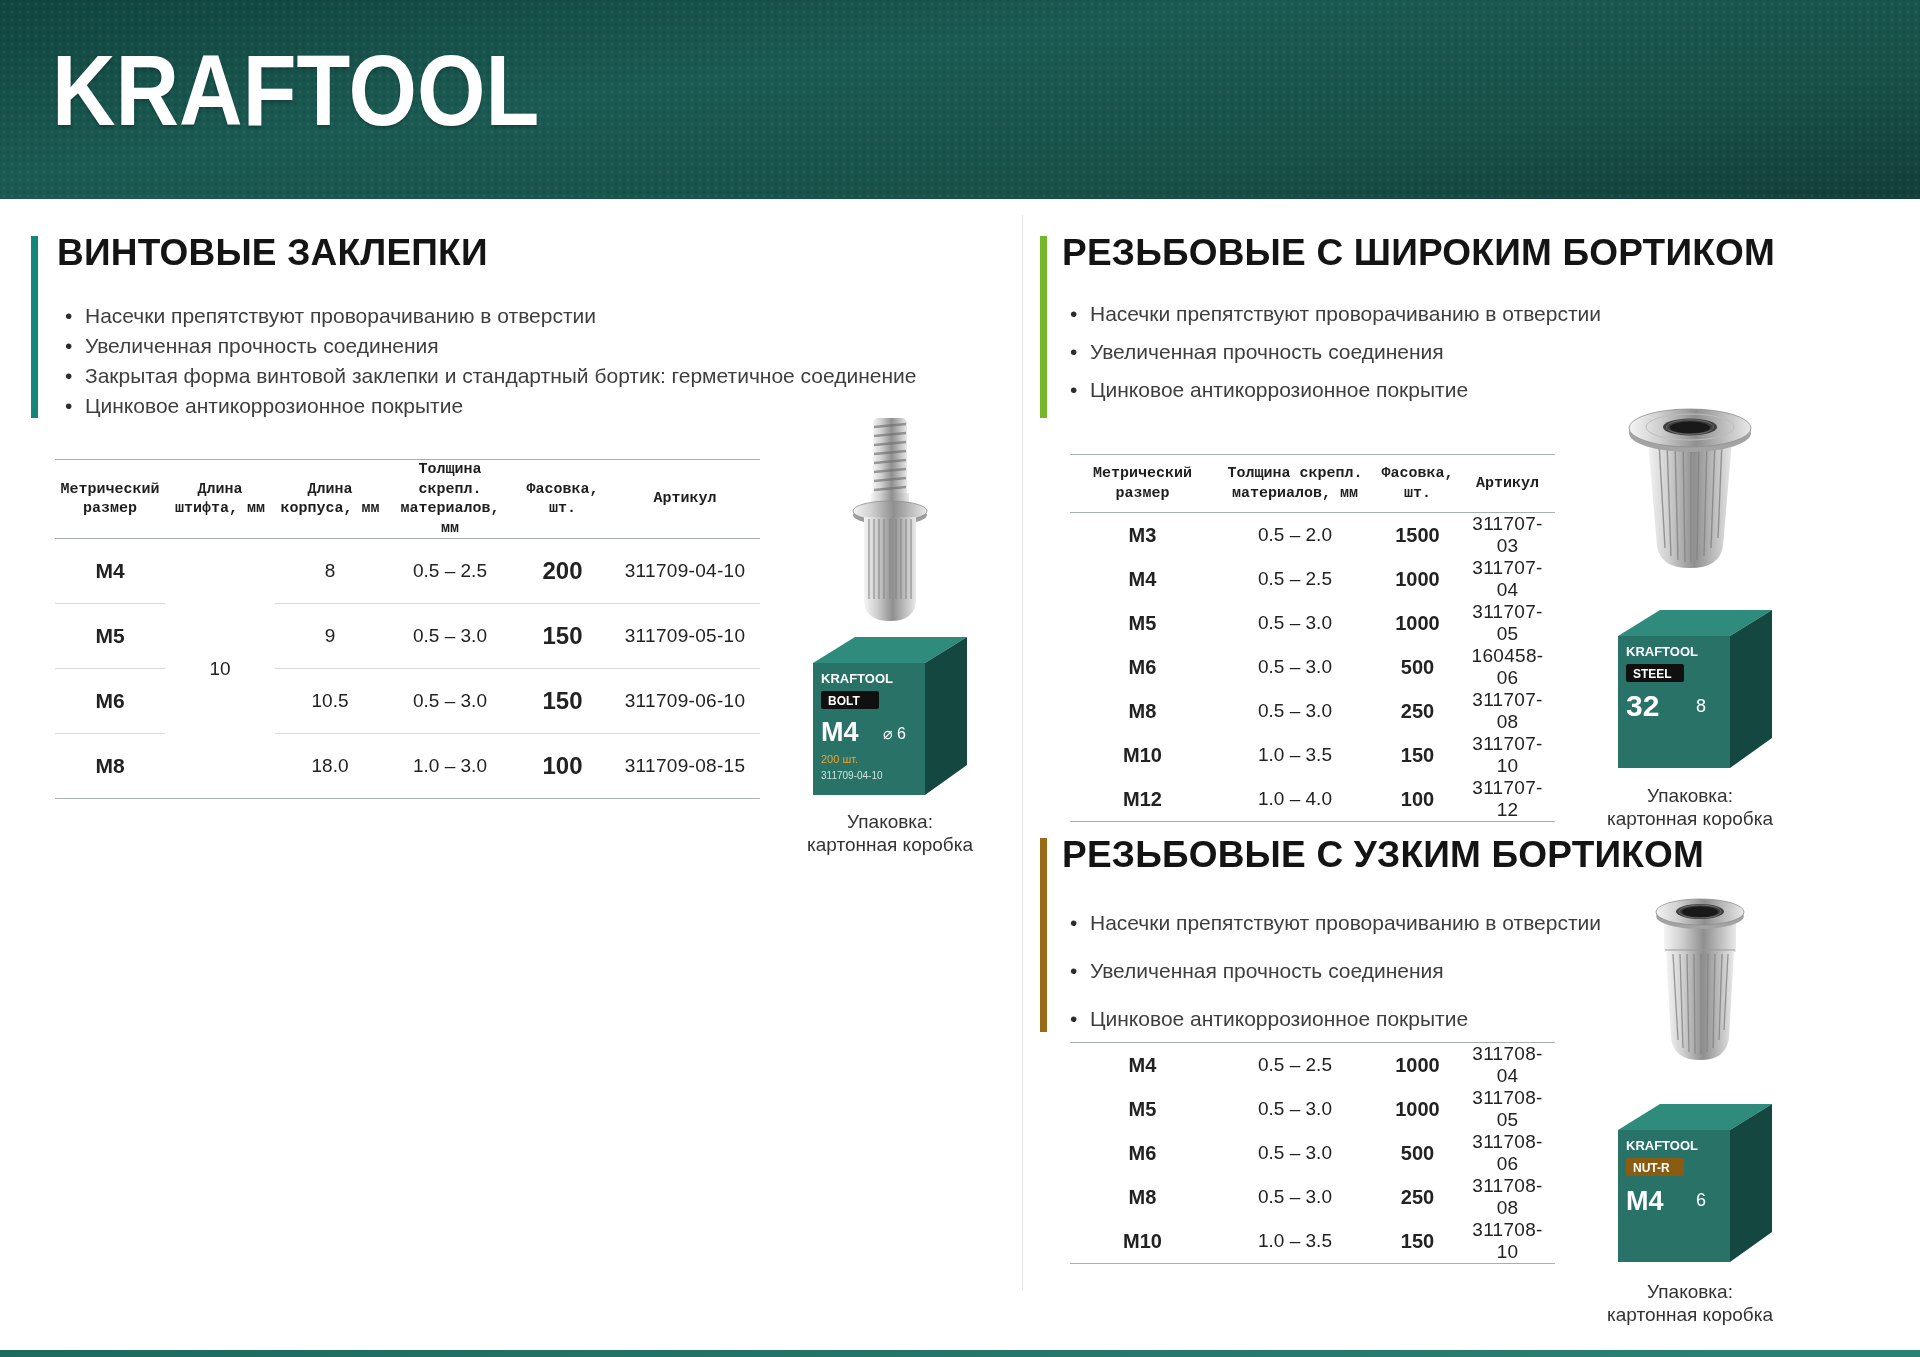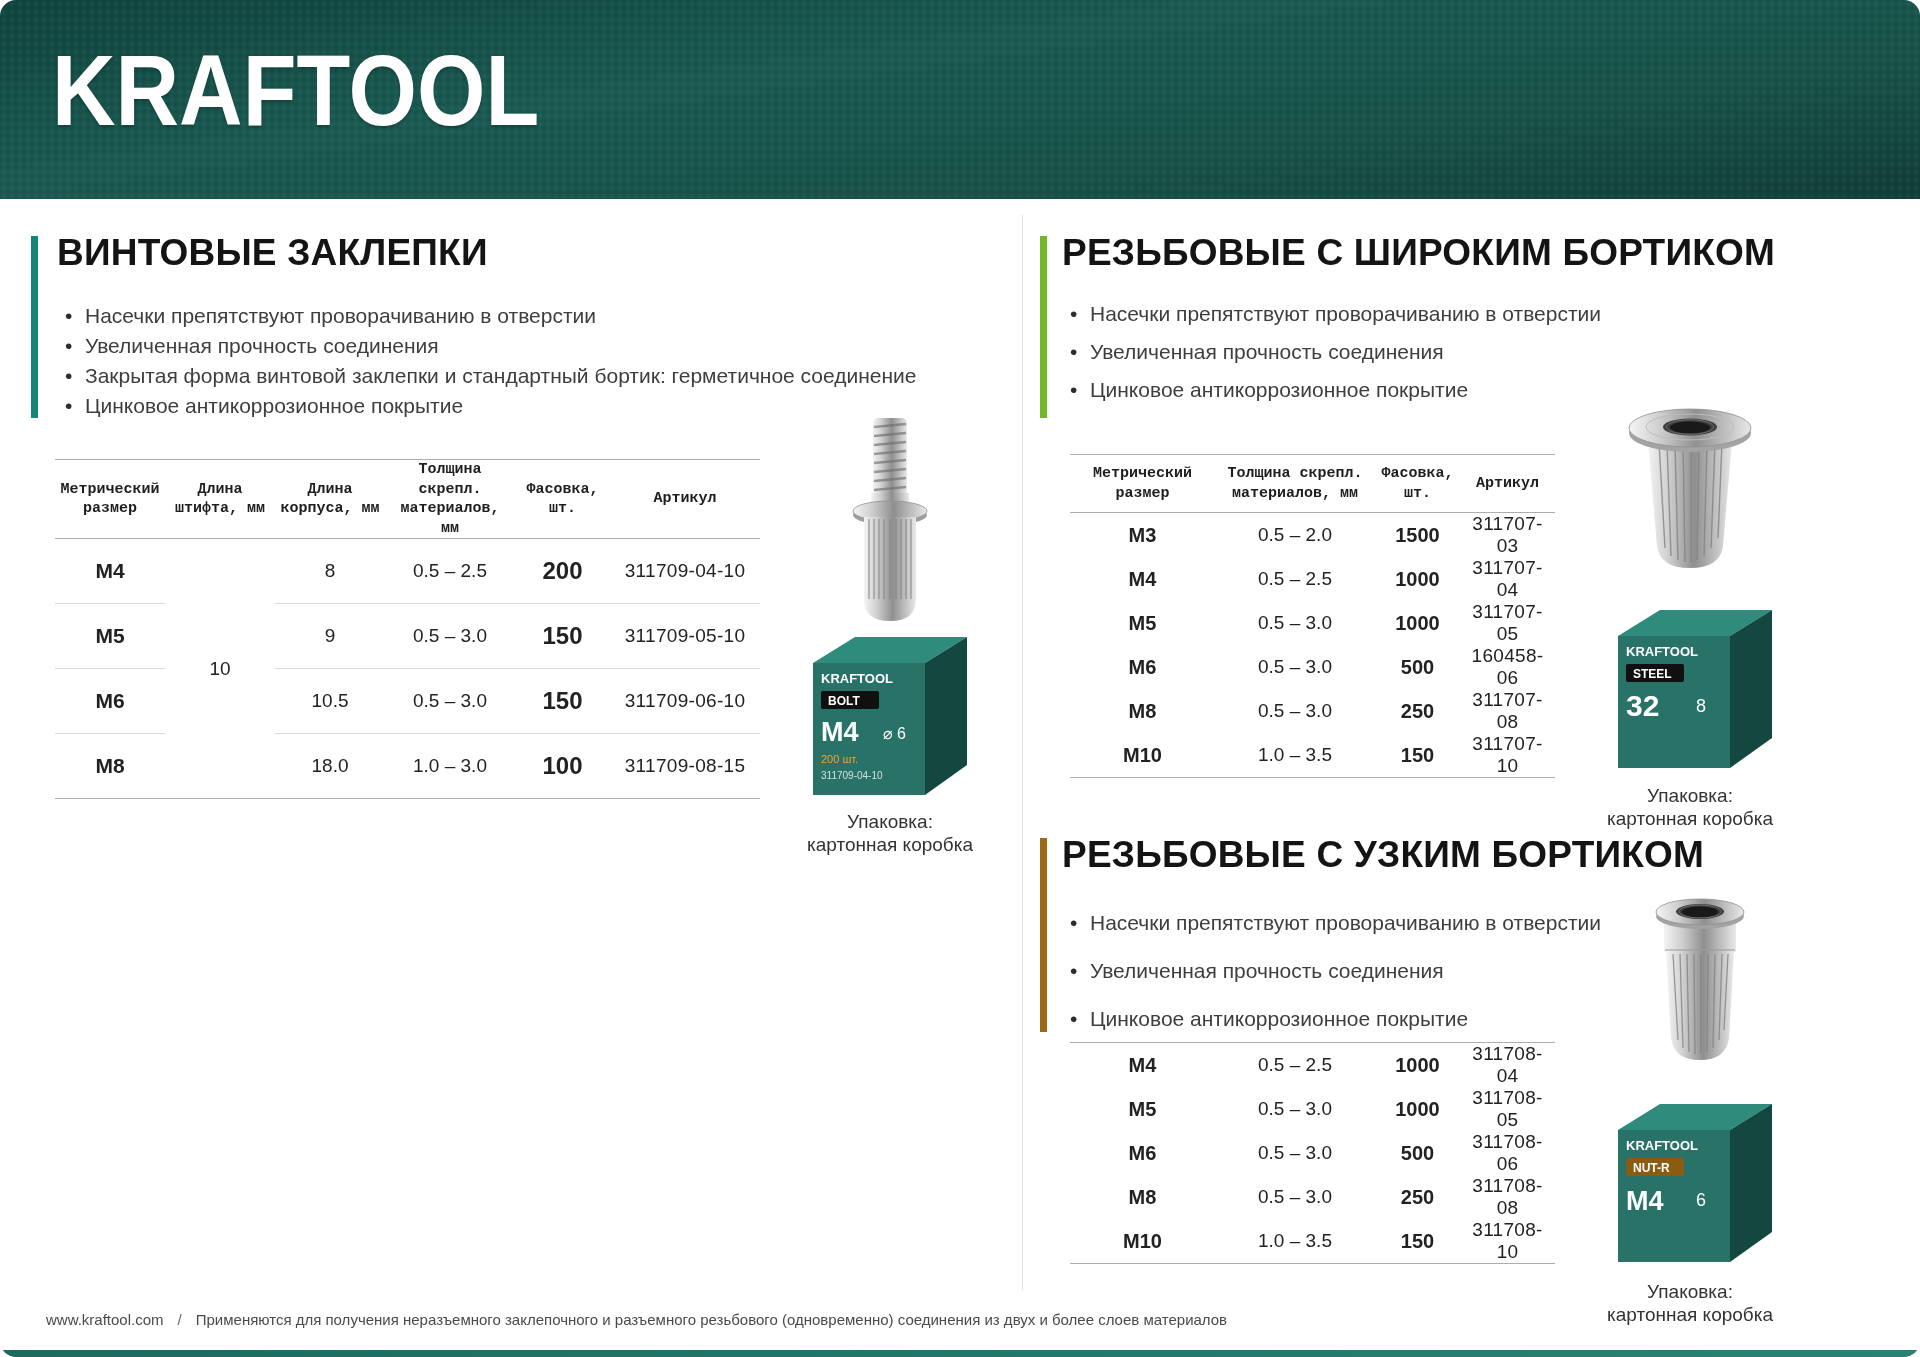--- a/index.html
+++ b/index.html
@@ -1,17 +1,17 @@
 <!DOCTYPE html>
 <html><head>
 <meta charset="utf-8">
 <style>
   html,body{margin:0;padding:0;background:#fff;}
   .page{position:relative;width:1920px;height:1357px;background:#ffffff;overflow:hidden;
-        font-family:"Liberation Sans", sans-serif;border-radius:16px;}
+        font-family:"Liberation Sans", sans-serif;}
 
   
   .band{position:absolute;left:0;top:0;width:1920px;height:199px;
     background-image:
       radial-gradient(rgba(255,255,255,0.05) 1.2px, transparent 1.8px),
       radial-gradient(rgba(0,0,0,0.10) 1.2px, transparent 1.8px),
       linear-gradient(172deg,#10453e 0%,#1b5b53 38%,#185148 72%,#123f39 100%);
     background-size:8px 8px,8px 8px,100% 100%;
     background-position:0 0,4px 4px,0 0;}
   .logo{position:absolute;left:52px;top:40px;font-size:100px;font-weight:bold;color:#fff;
@@ -252,20 +252,26 @@
         <td class="cell-plain">0.5 – 3.0</td>
         <td class="cell-pack">250</td>
         <td class="cell-sku">311707-08</td>
       </tr>
       <tr>
         <td class="cell-size">М10</td>
         <td class="cell-plain">1.0 – 3.5</td>
         <td class="cell-pack">150</td>
         <td class="cell-sku">311707-10</td>
       </tr>
+      <tr>
+        <td class="cell-size">М12</td>
+        <td class="cell-plain">1.0 – 4.0</td>
+        <td class="cell-pack">100</td>
+        <td class="cell-sku">311707-12</td>
+      </tr>
     </tbody>
   </table>
 
   <svg class="imgbox" style="left:1625px;top:398px;" width="130" height="190" viewBox="0 0 130 190">
     <path d="M22,32 L32,148 Q35,170 65,170 Q95,170 98,148 L108,32 Z" fill="url(#metalH)"></path>
     <g stroke="#828282" stroke-width="1.4" opacity=".8">
       <line x1="34" y1="44" x2="40" y2="150"></line>
         <line x1="42" y1="44" x2="46" y2="158"></line>
       <line x1="50" y1="44" x2="53" y2="162"></line>
         <line x1="58" y1="44" x2="60" y2="164"></line>
@@ -382,18 +388,15 @@
     <text x="33" y="82" font-size="12" font-weight="bold" fill="#ffffff" font-family="Liberation Sans, sans-serif">NUT-R</text>
     <text x="26" y="120" font-size="27" font-weight="bold" fill="#ffffff" font-family="Liberation Sans, sans-serif">M4</text>
     <text x="96" y="116" font-size="18" fill="#ffffff" font-family="Liberation Sans, sans-serif">6</text>
   </svg>
 
   <div class="caption" style="left:1590px;top:1280px;width:200px;">
     <div>Упаковка:</div>
     <div>картонная коробка</div>
   </div>
 
-  <div class="footer">
-    <span>www.kraftool.com</span><span class="sep">/</span><span>Применяются для получения неразъемного заклепочного и разъемного резьбового (одновременно) соединения из двух и более слоев материалов</span>
-  </div>
   <div class="bottom-bar"></div>
 
 </div>
 
 </body></html>

